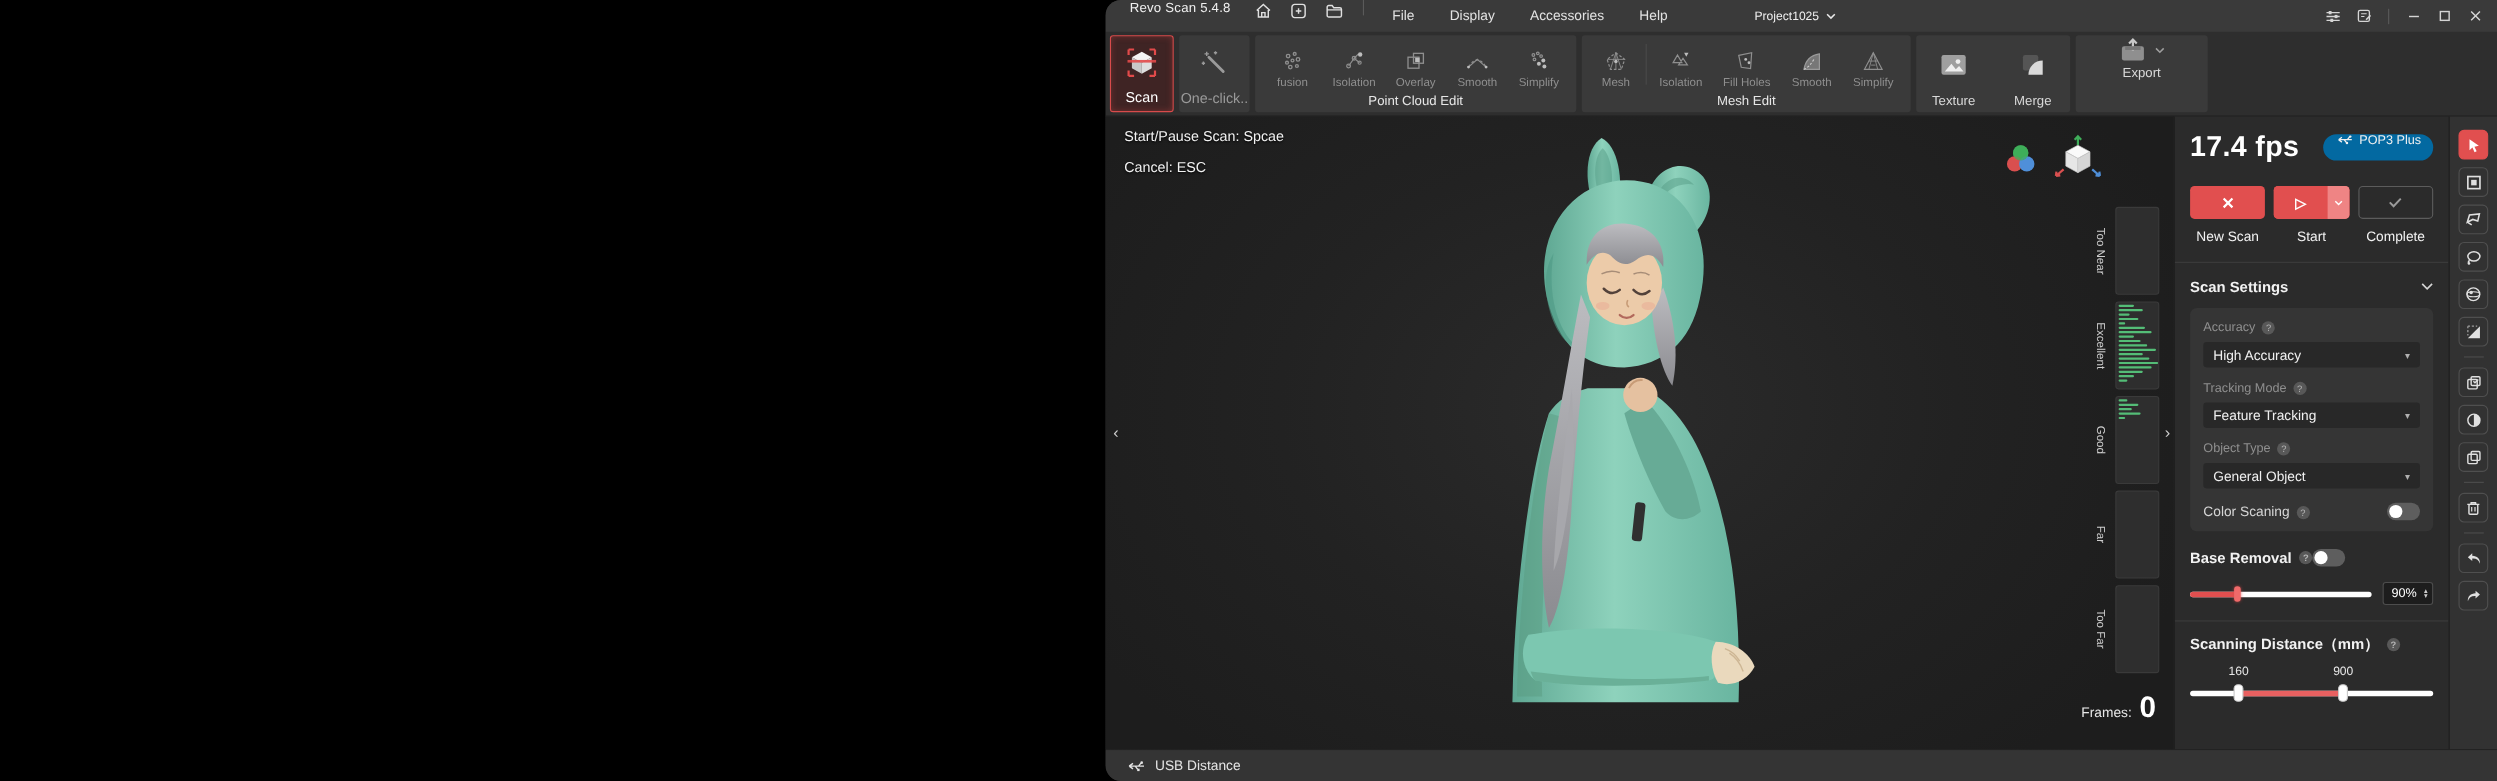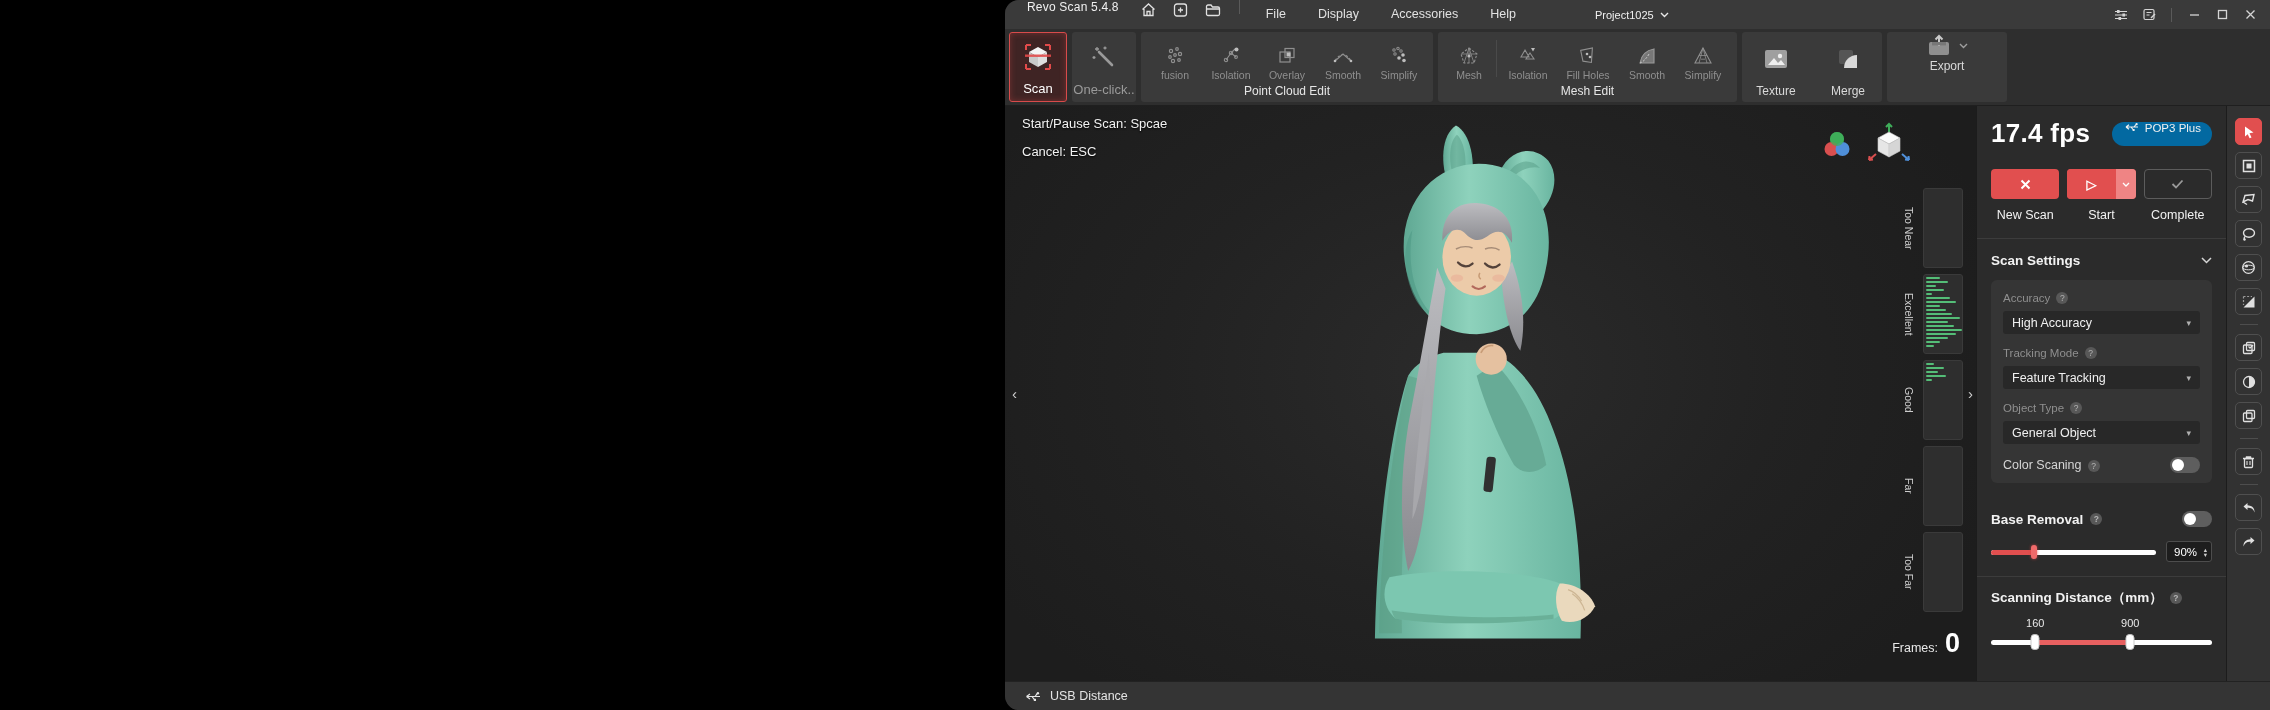--- a/index.html
+++ b/index.html
@@ -101,21 +101,21 @@
           font-size:8.5px; display:inline-flex; align-items:center; justify-content:center; flex:0 0 auto; }
   .select { margin:7px 0 13px; height:23px; background:#282828; border-radius:3px; display:flex;
             align-items:center; justify-content:space-between; padding:0 9px; }
   .select .sv { font-size:12.5px; color:#f0f0f0; }
   .select .caret { font-size:9px; color:#b0b0b0; }
   .toggle-row { display:flex; align-items:center; justify-content:space-between; margin-top:4px; }
   .toggle-row .tl { display:flex; align-items:flex-end; gap:6px; font-size:12.5px; color:#d5d5d5; }
   .toggle { width:30px; height:16px; border-radius:8px; background:#5e5e5e; position:relative; }
   .toggle .knob { position:absolute; left:2px; top:2px; width:12px; height:12px; border-radius:50%; background:#fff; }
 
-  .bold-row { display:flex; align-items:center; justify-content:space-between; margin-top:28px; }
+  .bold-row { display:flex; align-items:center; margin-top:16px; }
   .bold-row .bl { display:flex; align-items:center; gap:7px; font-size:13.5px; font-weight:bold; color:#f2f2f2; }
 
   .slider-row { display:flex; align-items:center; gap:10px; margin-top:14px; }
   .slider { position:relative; flex:1; height:14px; }
   .slider .track { position:absolute; left:0; right:0; top:5px; height:5px; border-radius:3px; background:#fff; }
   .slider .fill { position:absolute; left:0; top:5px; height:5px; border-radius:3px 0 0 3px; background:#e14f4f; }
   .slider .thumb { position:absolute; top:0; width:6px; height:14px; border-radius:3px; background:#ef6a6a; box-shadow:0 0 3px rgba(224,70,70,.8); }
   .spin { width:46px; height:21px; background:#1d1d1d; border:1px solid #4d4d4d; border-radius:3px;
           display:flex; align-items:center; justify-content:space-between; padding:0 4px 0 7px; }
   .spin .spv { font-size:11.5px; color:#fff; }

